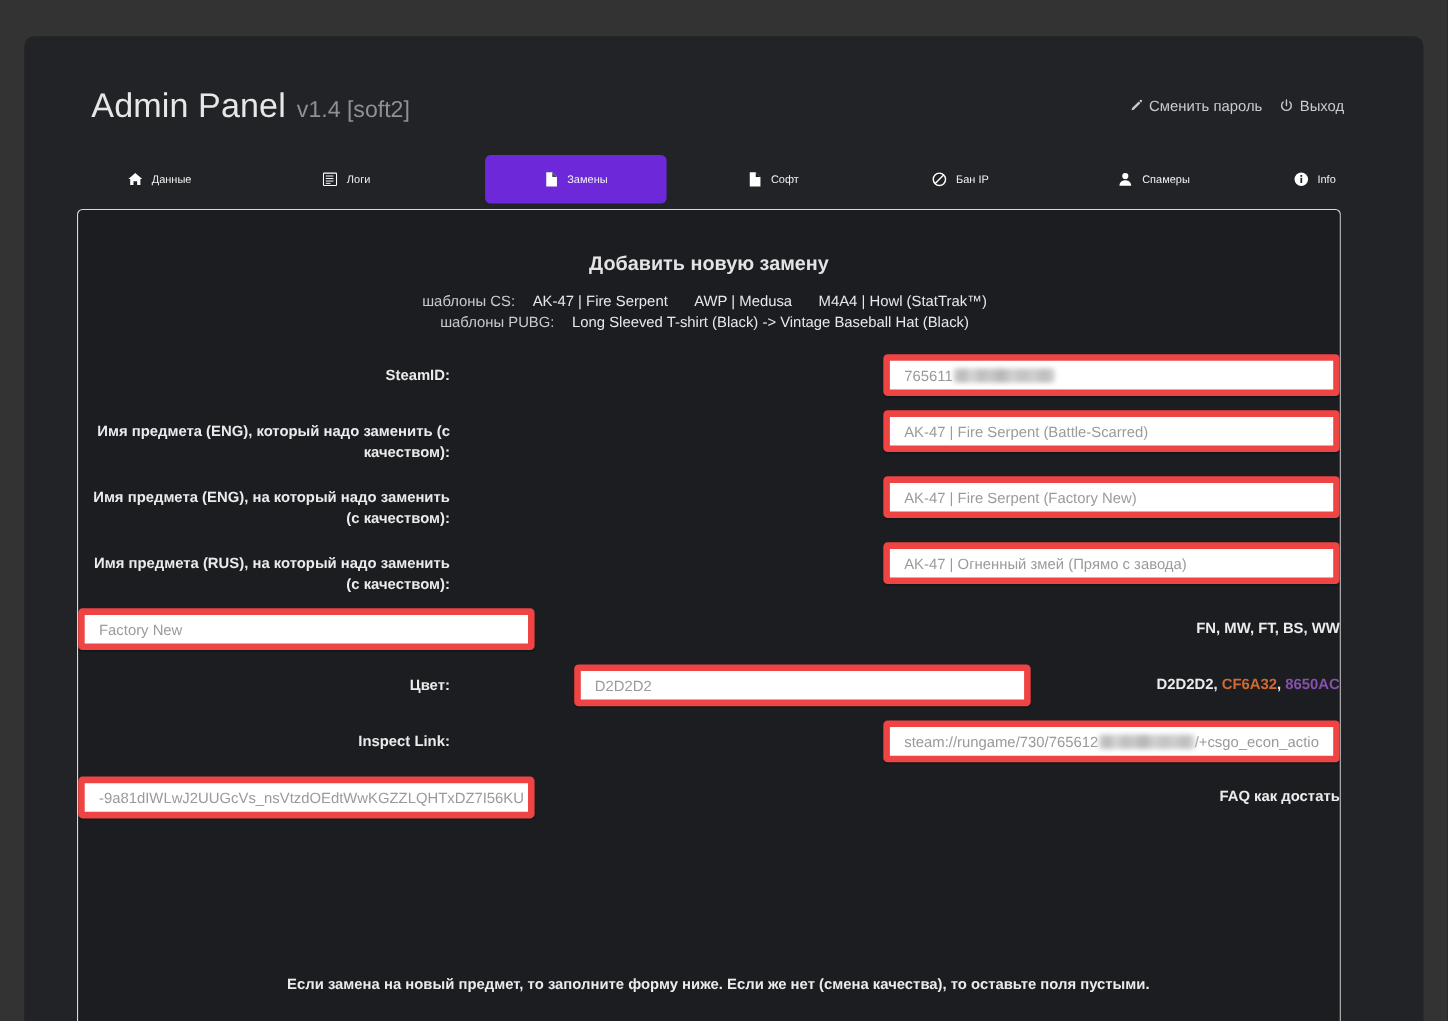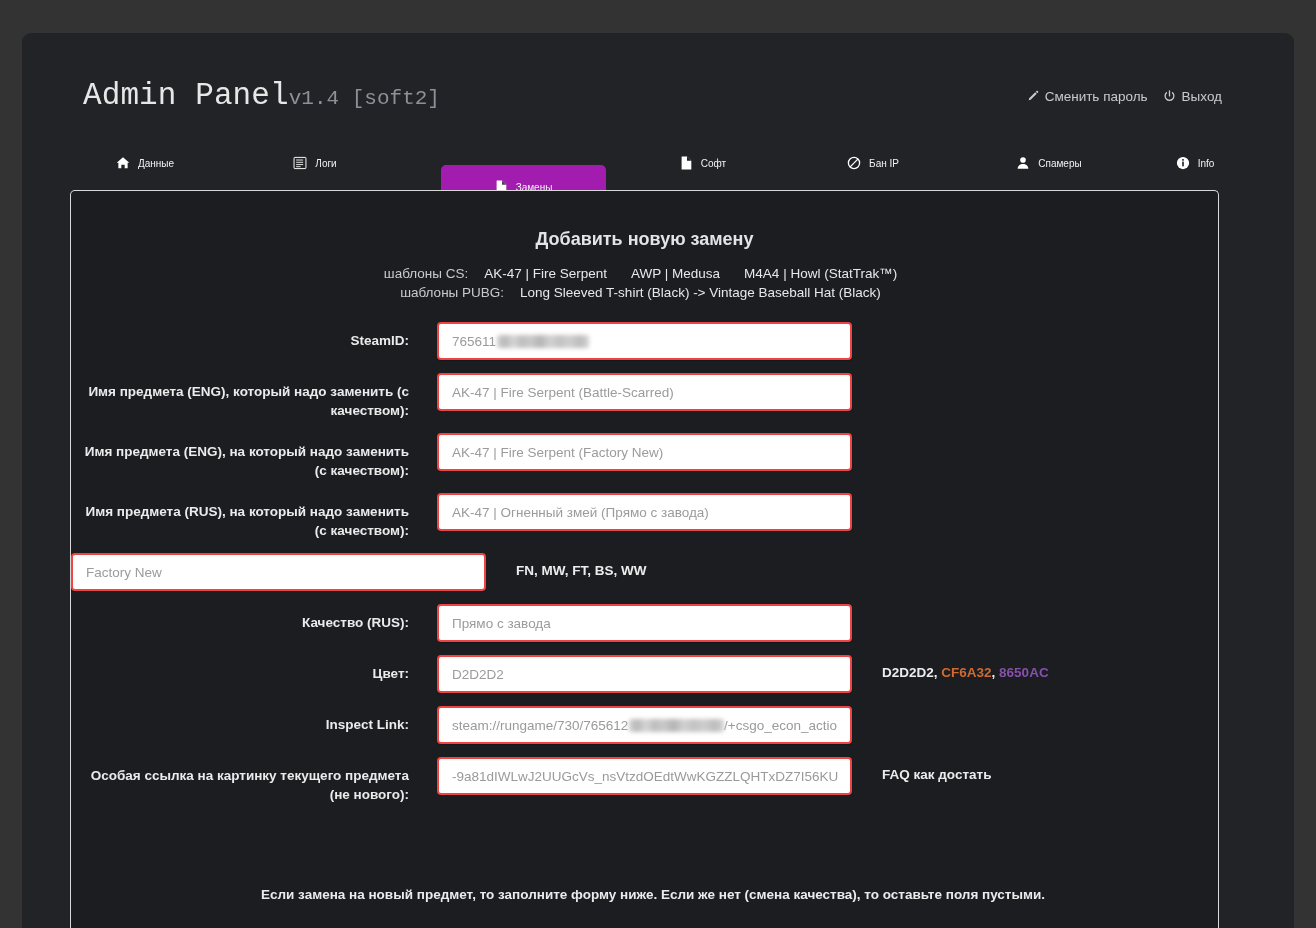--- a/index.html
+++ b/index.html
@@ -33,21 +33,21 @@
     position: relative;
     height: 97px;
   }
 
   .title-block {
     position: absolute;
     left: 61px;
     top: 45px;
     display: flex;
     align-items: baseline;
-    font-family: Liberation Mono, monospace;
+    gap: 10px;
   }
 
   .title-main {
     font-size: 31px;
     font-weight: 400;
     color: #e7e7e7;
     letter-spacing: 0.1px;
   }
 
   .title-version {
@@ -98,22 +98,21 @@
     font-size: 10px;
     color: #f2f2f3;
     border-radius: 5px;
     cursor: pointer;
     white-space: nowrap;
   }
 
   .tab .tab-icon { display: flex; align-items: center; }
 
   .tab.is-active {
-    background: #a21caf;
-    margin-top: 24px;
+    background: #6d28d9;
   }
 
   
   .form-panel {
     position: absolute;
     left: 48px;
     top: 157px;
     width: 1149px;
     height: 740px;
     border: 1px solid #d9d9da;
@@ -156,38 +155,39 @@
 
   
   .form-body { margin-top: 20px; }
 
   .form-row {
     position: relative;
     display: flex;
     align-items: flex-start;
     margin-bottom: 13px;
     min-height: 38px;
+    justify-content: space-between;
   }
 
   .form-label {
     width: 366px;
     padding-right: 28px;
     text-align: right;
     font-size: 13.5px;
     font-weight: bold;
     color: #ebebec;
     line-height: 19px;
     padding-top: 9px;
   }
 
   .form-control {
     width: 415px;
     height: 38px;
     background: #ffffff;
-    border: 2px solid #ef4444;
+    border: 6px solid #ef4444;
     border-radius: 4px;
     display: flex;
     align-items: center;
     padding: 0 13px;
     font-size: 13.5px;
     color: #9a9a9a;
     font-family: "Liberation Sans", sans-serif;
     overflow: hidden;
     white-space: nowrap;
     cursor: text;
@@ -397,46 +397,39 @@
         </div>
       </div>
 
       <div class="form-row">
         <div class="form-control">
           <span class="ph">Factory New</span>
         </div>
         <div class="field-hint">FN, MW, FT, BS, WW</div>
       </div>
 
-      <div class="form-row">
-        <div class="form-label">Качество (RUS):</div>
-        <div class="form-control">
-          <span class="ph">Прямо с завода</span>
-        </div>
-      </div>
 
       <div class="form-row">
         <div class="form-label">Цвет:</div>
         <div class="form-control">
           <span class="ph">D2D2D2</span>
         </div>
         <div class="field-hint"><span class="c-grey">D2D2D2</span>, <span class="c-orange">CF6A32</span>, <span class="c-purple">8650AC</span></div>
       </div>
 
       <div class="form-row">
         <div class="form-label">Inspect Link:</div>
         <div class="form-control">
           <span>steam://rungame/730/765612</span>
             <span class="redaction" style="width:118px"></span>
             <span>/+csgo_econ_actio</span>
         </div>
       </div>
 
       <div class="form-row">
-        <div class="form-label">Особая ссылка на картинку текущего предмета (не нового):</div>
         <div class="form-control">
           <span>-9a81dIWLwJ2UUGcVs_nsVtzdOEdtWwKGZZLQHTxDZ7I56KU</span>
         </div>
         <div class="field-hint hint-link">FAQ как достать</div>
       </div>
 
     </div>
 
     <div class="panel-note">Если замена на новый предмет, то заполните форму ниже. Если же нет (смена качества), то оставьте поля пустыми.</div>
 

